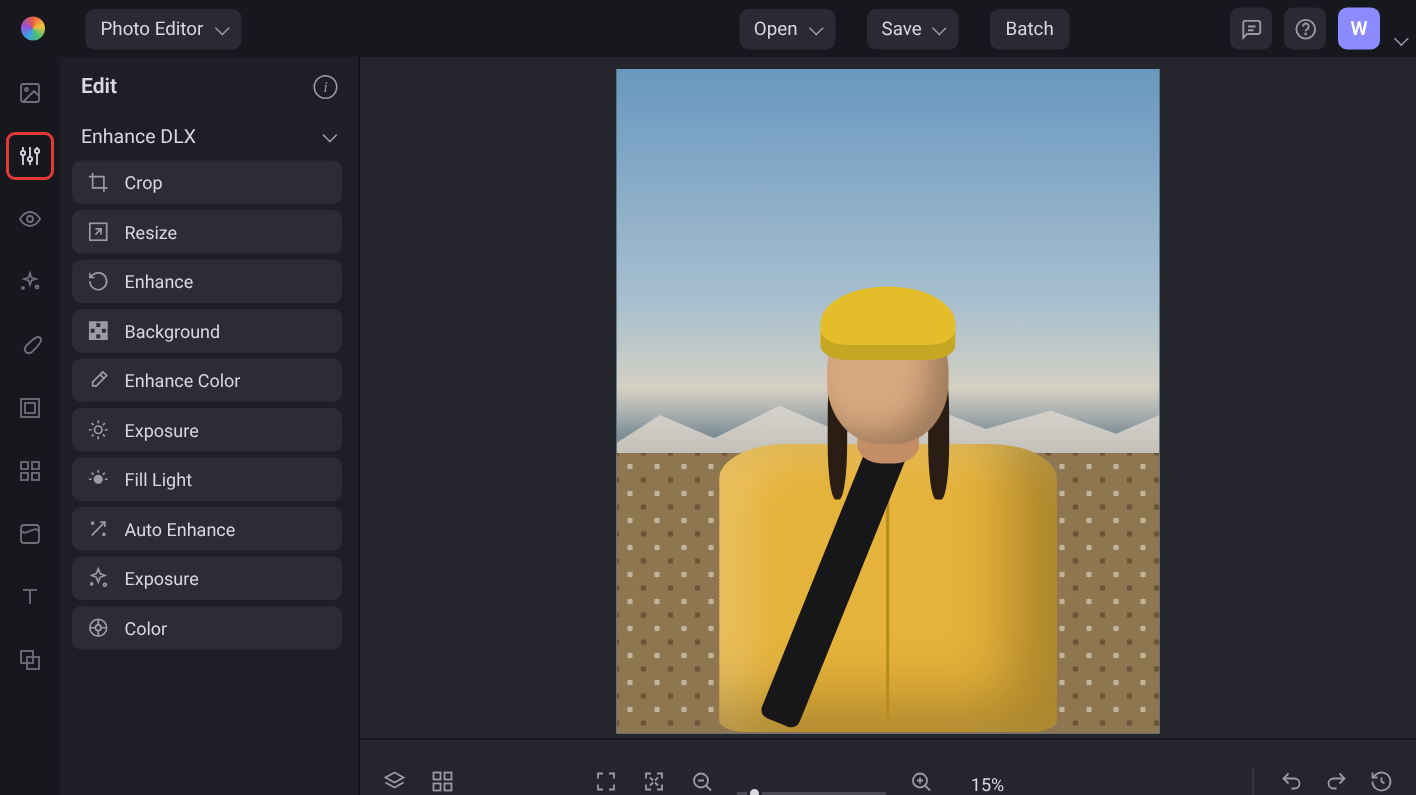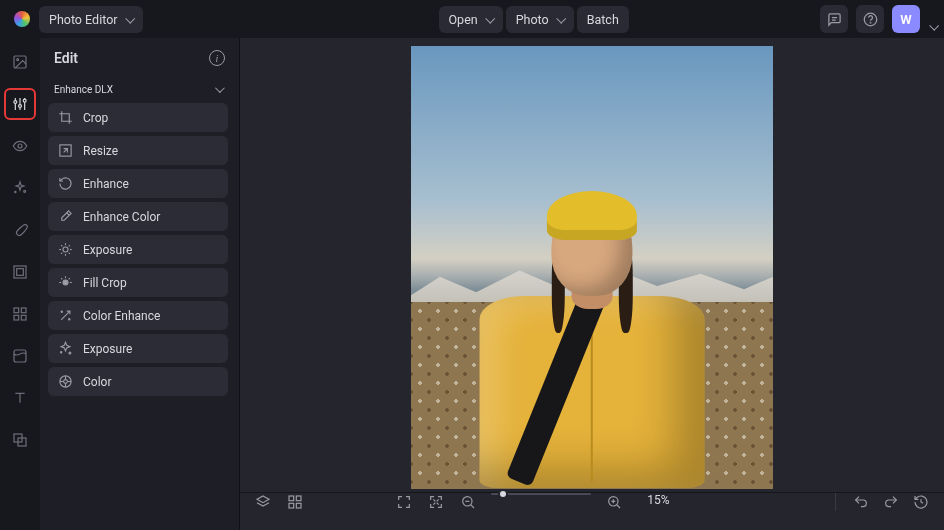--- a/index.html
+++ b/index.html
@@ -12,21 +12,21 @@
     --text: #d8d8de;
     --text-dim: #9b9ba5;
     --accent: #8b8bff;
     --highlight-red: #e53935;
   }
   * { box-sizing: border-box; margin: 0; padding: 0; font-family: -apple-system, BlinkMacSystemFont, "Segoe UI", Roboto, Arial, sans-serif; }
   body { width: 944px; height: 530px; background: var(--bg-darkest); color: var(--text); overflow: hidden; }
   svg { display: block; }
 
   
-  .topbar { height: 38px; display: flex; align-items: center; padding: 0 8px; gap: 3px; }
+  .topbar { height: 38px; display: flex; align-items: center; padding: 0 8px; gap: 21px; }
   .logo { width: 16px; height: 16px; border-radius: 50%; background: conic-gradient(#e85d3d, #f3c13a, #4ec26b, #3d9de8, #9b4ed6, #e85d3d); margin-left: 6px; margin-right: 6px; }
   .dropdown-btn { background: #2a2a34; border: none; color: var(--text); font-size: 12.5px; padding: 6px 10px; border-radius: 6px; display: inline-flex; align-items: center; gap: 6px; cursor: pointer; }
   .chev::after { content: ""; width: 6px; height: 6px; border-right: 1.5px solid var(--text-dim); border-bottom: 1.5px solid var(--text-dim); transform: rotate(45deg) translateY(-1px); display: inline-block; margin-left: 2px; }
   .flex-spacer { flex: 1; }
   .top-right { display: flex; gap: 8px; align-items: center; }
   .icon-btn { width: 28px; height: 28px; border-radius: 6px; display: flex; align-items: center; justify-content: center; background: #2a2a34; cursor: pointer; color: var(--text-dim); font-size: 14px; }
   .avatar { width: 28px; height: 28px; border-radius: 6px; background: var(--accent); color: #fff; font-size: 13px; font-weight: 600; display: flex; align-items: center; justify-content: center; }
 
   
   .main { display: flex; height: 492px; }
@@ -38,21 +38,21 @@
 
   
   .sidepanel { width: 200px; background: var(--bg-dark); display: flex; flex-direction: column; border-right: 1px solid #0f0f14; }
   .panel-head { display: flex; align-items: center; justify-content: space-between; padding: 12px 14px 10px 14px; }
   .panel-head h2 { font-size: 14px; font-weight: 600; }
   .info-circle { width: 16px; height: 16px; border: 1.5px solid var(--text-dim); border-radius: 50%; display: flex; align-items: center; justify-content: center; font-size: 10px; color: var(--text-dim); font-family: Georgia, serif; font-style: italic; }
   .ai-btn { margin: 0 10px 10px 10px; height: 32px; border-radius: 7px; background: var(--accent); color: #fff; font-size: 12.5px; font-weight: 500; border: none; cursor: pointer; }
   .panel-scroll { flex: 1; overflow-y: auto; padding-right: 3px; }
   .panel-scroll::-webkit-scrollbar { width: 6px; }
   .panel-scroll::-webkit-scrollbar-thumb { background: #3b3b47; border-radius: 3px; }
-  .section-row { display: flex; align-items: center; justify-content: space-between; padding: 8px 14px; font-size: 10px; color: var(--text); cursor: pointer; }
+  .section-row { display: flex; align-items: center; justify-content: space-between; padding: 8px 14px; font-size: 13px; color: var(--text); cursor: pointer; }
   .section-arrow { width: 7px; height: 7px; border-right: 1.5px solid var(--text-dim); border-bottom: 1.5px solid var(--text-dim); }
   .section-arrow.collapsed { transform: rotate(45deg) translateY(-2px); }
   .section-arrow.expanded { transform: rotate(-135deg) translateY(-2px); }
   .tool-list { display: flex; flex-direction: column; gap: 4px; padding: 0 8px; }
   .tool-item { display: flex; align-items: center; gap: 10px; padding: 7px 10px; font-size: 12px; color: var(--text); background: var(--bg-item); border-radius: 6px; cursor: pointer; }
   .tool-item.highlighted { outline: 2.5px solid var(--highlight-red); }
   .tool-icon { width: 15px; height: 15px; color: var(--text-dim); flex-shrink: 0; }
 
   
   .stage { flex: 1; display: flex; flex-direction: column; background: var(--bg-panel); }
@@ -66,42 +66,42 @@
   .jacket { position:absolute; left:50%; transform:translateX(-50%); top:38%; width:100%; height:62%; background:#e5b23a; border-radius: 20% 20% 8% 8% / 12% 12% 4% 4%; box-shadow: inset -30px -20px 40px rgba(0,0,0,0.25), inset 20px 10px 30px rgba(255,255,255,0.2); }
   .zipper { position:absolute; left:50%; transform:translateX(-50%); top:38%; width:2px; height:60%; background:#b88b1e; }
   .strap { position:absolute; left:28%; top:35%; width:12%; height:65%; background:#17171a; transform: rotate(22deg); border-radius: 6px; }
   .neck { position:absolute; left:50%; transform:translateX(-50%); top:32%; width:18%; height:10%; background:#c38e66; border-radius: 0 0 40% 40%;}
   .head { position: absolute; left:50%; transform:translateX(-50%); top:8%; width:36%; height:30%; background:#d7a77e; border-radius: 48% 48% 44% 44%; box-shadow: inset -12px -8px 18px rgba(0,0,0,0.25); }
   .hair-l { position:absolute; left:32%; top:20%; width:6%; height:30%; background:#2a1d14; border-radius:40%; }
   .hair-r { position:absolute; right:32%; top:20%; width:6%; height:30%; background:#2a1d14; border-radius:40%; }
   .beanie { position:absolute; left:50%; transform:translateX(-50%); top:4%; width:40%; height:16%; background:#e3bd2a; border-radius:50% 50% 20% 20%; box-shadow: inset 0 -10px 0 rgba(0,0,0,0.12); }
 
   
-  .bottombar { height: 38px; border-top: 1px solid #15151b; display: flex; align-items: flex-start; padding: 0 14px; gap: 14px; color: var(--text-dim); }
+  .bottombar { height: 38px; border-top: 1px solid #15151b; display: flex; align-items: flex-end; padding: 0 14px; gap: 14px; color: var(--text-dim); }
   .bb-icon { width:18px; height:18px; color: var(--text-dim); cursor:pointer; display:flex; align-items:center; justify-content:center;}
   .bb-sep { width: 1px; height: 18px; background: var(--border); margin: 0 4px; }
   .zoom-slider { width: 100px; height: 2px; background: #4a4a56; position: relative; border-radius: 2px; }
   .zoom-thumb { position: absolute; left: 12%; top: 50%; transform: translate(-50%,-50%); width: 10px; height: 10px; border-radius: 50%; background: var(--text); border: 2px solid var(--bg-panel); }
   .zoom-label { font-size: 12px; margin-left: 10px; color: var(--text); }
   .bb-right { margin-left: auto; display:flex; gap:12px; }
 </style>
 </head>
 <body>
 
 <div class="topbar">
   <div class="logo"></div>
   <button class="dropdown-btn chev">
     <span>Photo Editor</span>
   </button>
   <div style="width:290px"></div>
   <button class="dropdown-btn chev">
     <span>Open</span>
   </button>
   <button class="dropdown-btn chev">
-    <span>Photo</span>
+    <span>Save</span>
   </button>
   <button class="dropdown-btn">
     <span>Batch</span>
   </button>
   <div class="flex-spacer"></div>
   <div class="top-right">
     <div class="icon-btn">
       <svg width="15" height="15" viewBox="0 0 24 24" fill="none" stroke="currentColor" stroke-width="2">
           <path d="M21 15a2 2 0 0 1-2 2H7l-4 4V5a2 2 0 0 1 2-2h14a2 2 0 0 1 2 2z"></path>
           <line x1="8" y1="9" x2="16" y2="9"></line>
@@ -221,20 +221,31 @@
         </div>
         <div class="tool-item">
           <svg class="tool-icon" viewBox="0 0 24 24" fill="none" stroke="currentColor" stroke-width="1.8">
               <path d="M3 12a9 9 0 1 0 3-6.7L3 8"></path>
               <path d="M3 3v5h5"></path>
             </svg>
           <span>Enhance</span>
         </div>
         <div class="tool-item">
           <svg class="tool-icon" viewBox="0 0 24 24" fill="none" stroke="currentColor" stroke-width="1.8">
+              <rect x="3" y="3" width="18" height="18"></rect>
+              <rect x="3" y="3" width="6" height="6" fill="currentColor"></rect>
+              <rect x="15" y="3" width="6" height="6" fill="currentColor"></rect>
+              <rect x="9" y="9" width="6" height="6" fill="currentColor"></rect>
+              <rect x="3" y="15" width="6" height="6" fill="currentColor"></rect>
+              <rect x="15" y="15" width="6" height="6" fill="currentColor"></rect>
+            </svg>
+          <span>Background</span>
+        </div>
+        <div class="tool-item">
+          <svg class="tool-icon" viewBox="0 0 24 24" fill="none" stroke="currentColor" stroke-width="1.8">
               <path d="M17 3l4 4-11 11H6v-4z"></path>
               <path d="M14 6l4 4"></path>
             </svg>
           <span>Enhance Color</span>
         </div>
         <div class="tool-item">
           <svg class="tool-icon" viewBox="0 0 24 24" fill="none" stroke="currentColor" stroke-width="1.8">
               <circle cx="12" cy="12" r="4"></circle>
               <line x1="12" y1="2" x2="12" y2="5"></line>
               <line x1="12" y1="19" x2="12" y2="22"></line>
@@ -249,30 +260,30 @@
         </div>
         <div class="tool-item">
           <svg class="tool-icon" viewBox="0 0 24 24" fill="none" stroke="currentColor" stroke-width="1.8">
               <circle cx="12" cy="12" r="4" fill="currentColor"></circle>
               <line x1="12" y1="2" x2="12" y2="5"></line>
               <line x1="2" y1="12" x2="5" y2="12"></line>
               <line x1="19" y1="12" x2="22" y2="12"></line>
               <line x1="5" y1="5" x2="7" y2="7"></line>
               <line x1="17" y1="7" x2="19" y2="5"></line>
             </svg>
-          <span>Fill Crop</span>
+          <span>Fill Light</span>
         </div>
         <div class="tool-item">
           <svg class="tool-icon" viewBox="0 0 24 24" fill="none" stroke="currentColor" stroke-width="1.8">
               <path d="M5 19L19 5"></path>
               <path d="M14 5l5 0 0 5"></path>
               <circle cx="6" cy="6" r="1"></circle>
               <circle cx="18" cy="18" r="1"></circle>
             </svg>
-          <span>Color Enhance</span>
+          <span>Auto Enhance</span>
         </div>
         <div class="tool-item">
           <svg class="tool-icon" viewBox="0 0 24 24" fill="none" stroke="currentColor" stroke-width="1.8">
               <path d="M12 2l2 5 5 2-5 2-2 5-2-5-5-2 5-2z"></path>
               <circle cx="19" cy="19" r="1.5"></circle>
               <circle cx="5" cy="18" r="1"></circle>
             </svg>
           <span>Exposure</span>
         </div>
         <div class="tool-item">

